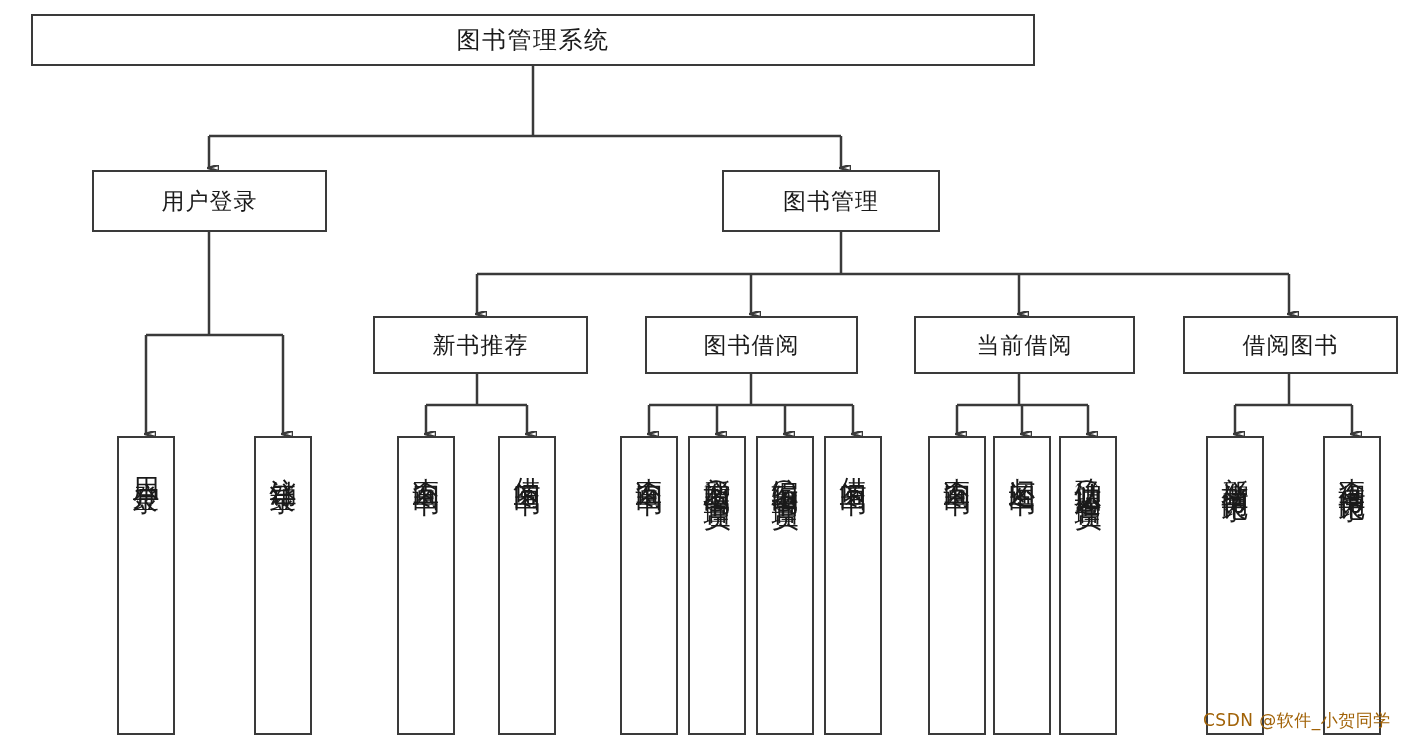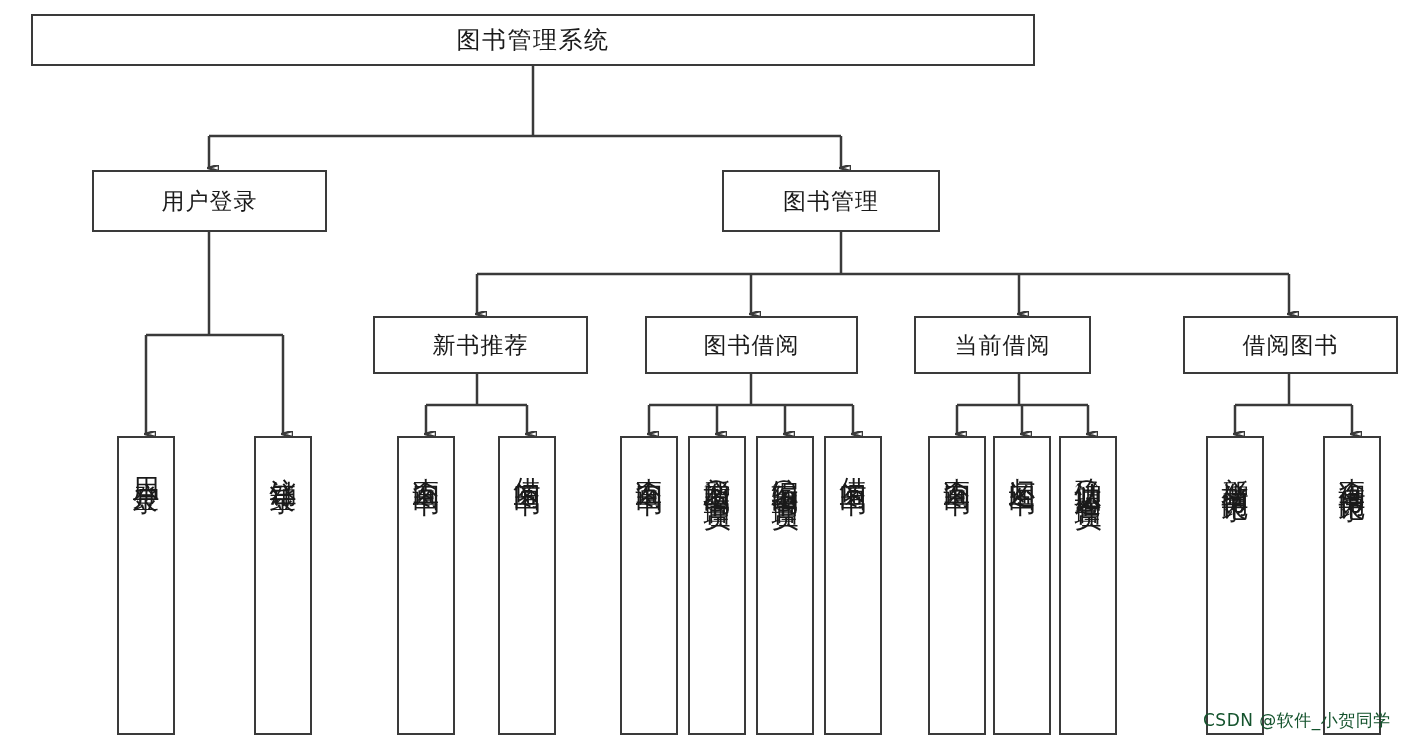--- a/index.html
+++ b/index.html
@@ -49,21 +49,21 @@
     font-size:27px;
     line-height:1.12;
     letter-spacing:4px;
     white-space:pre-line;
   }
 
   .watermark{
     position:absolute;
     left:1192px;top:709px;
     font-size:17px;
-    color:#14532d;
+    color:#a16207;
     letter-spacing:0.5px;
     white-space:pre;
     pointer-events:none;
   }
   svg#wires{position:absolute;left:0;top:0;width:1405px;height:747px;pointer-events:none;}
   svg#wires line, svg#wires path{stroke:#3a3a3a;stroke-width:2.5;fill:none;}
 </style>
 </head>
 <body>
 
@@ -127,21 +127,21 @@
   <div class="node horiz" style="left:711px;top:170px;width:218px;height:62px;">
     <span class="lbl">图书管理</span>
   </div>
 
   <div class="node horiz" style="left:362px;top:316px;width:215px;height:58px;">
     <span class="lbl">新书推荐</span>
   </div>
   <div class="node horiz" style="left:634px;top:316px;width:213px;height:58px;">
     <span class="lbl">图书借阅</span>
   </div>
-  <div class="node horiz" style="left:903px;top:316px;width:177px;height:58px;">
+  <div class="node horiz" style="left:903px;top:316px;width:221px;height:58px;">
     <span class="lbl">当前借阅</span>
   </div>
   <div class="node horiz" style="left:1172px;top:316px;width:215px;height:58px;">
     <span class="lbl">借阅图书</span>
   </div>
 
   <div class="node vert" style="left:106px;top:436px;width:58px;height:299px;">
     <span class="lbl">用户登录</span>
   </div>
   <div class="node vert" style="left:243px;top:436px;width:58px;height:299px;">

